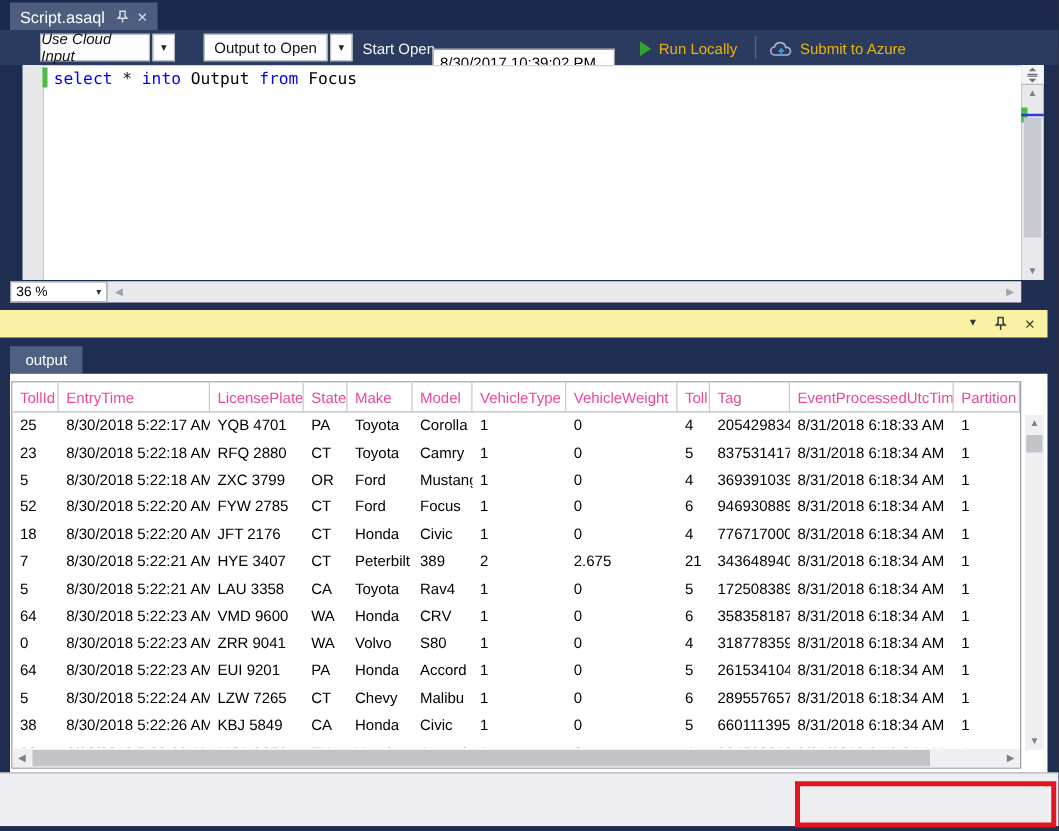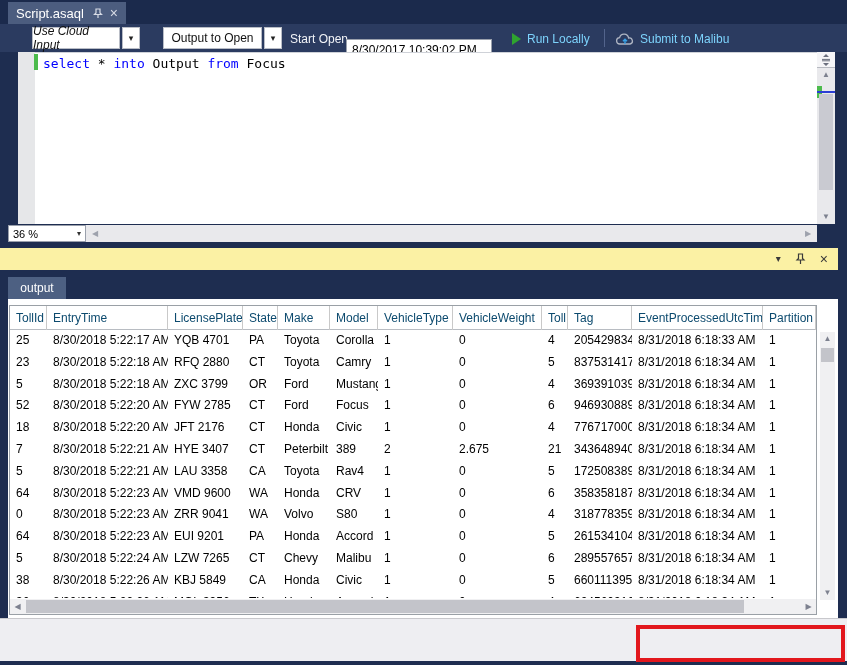--- a/index.html
+++ b/index.html
@@ -17,21 +17,21 @@
 
   
   .toolbar{left:0;top:24px;width:847px;height:28px;background:#2b3b60;}
   .tb-btn{top:3px;height:22px;background:#fff;border:1px solid #b9bdc6;color:#111;
           font-size:12px;display:flex;align-items:center;justify-content:center;cursor:pointer;}
   .tb-arrow{top:3px;height:22px;width:18px;background:#fff;border:1px solid #b9bdc6;
             color:#222;font-size:9px;display:flex;align-items:center;justify-content:center;cursor:pointer;}
   .tb-label{top:8px;color:#f2f4f8;font-size:12px;}
   .tb-input{top:3px;height:22px;background:#fff;border:1px solid #9aa0ac;color:#000;
             font-size:12px;padding:0 5px;font-family:"Liberation Sans",sans-serif;}
-  .tb-link{top:8px;color:#7dd3fc;font-size:12px;display:flex;align-items:center;gap:6px;cursor:pointer;}
+  .tb-link{top:8px;color:#eab308;font-size:12px;display:flex;align-items:center;gap:6px;cursor:pointer;}
   .play-tri{width:0;height:0;border-left:9px solid #2fa42f;border-top:6px solid transparent;
             border-bottom:6px solid transparent;}
   .tb-sep{top:5px;width:1px;height:18px;background:#53648c;}
 
   
   .ed-gutter-dark{left:0;top:52px;width:18px;height:172px;background:#1e2d50;}
   .ed-gutter-light{left:18px;top:52px;width:17px;height:172px;background:#e6e7e9;}
   .ed-white{left:35px;top:52px;width:782px;height:172px;background:#fff;border-top:1px solid #cfd2d8;}
   .change-bar{left:34px;top:54px;width:4px;height:16px;background:#4cbb4c;}
   .code-line{left:43px;top:55px;height:17px;line-height:17px;
@@ -59,21 +59,21 @@
   .res-header .hdr-icons{margin-left:auto;display:flex;align-items:center;gap:14px;color:#3a3a3a;}
   .hdr-ic{font-size:10px;cursor:pointer;line-height:1;}
   .out-tab{left:8px;top:277px;width:58px;height:22px;background:#4d6082;color:#fff;font-size:12px;
            display:flex;align-items:center;justify-content:center;cursor:pointer;}
   .res-white{left:8px;top:299px;width:830px;height:319px;background:#fff;}
 
   
   .tbl-wrap{left:9px;top:305px;width:808px;height:310px;background:#fff;border:1px solid #9aa0a6;overflow:hidden;}
   .tbl-header{position:absolute;left:0;top:0;width:806px;height:24px;background:#fff;
               border-bottom:1px solid #b8bcc2;white-space:nowrap;}
-  .th{display:inline-block;height:24px;line-height:24px;font-size:12px;color:#0c4a6e;
+  .th{display:inline-block;height:24px;line-height:24px;font-size:12px;color:#ec4899;
       padding-left:6px;border-right:1px solid #c9c9c9;overflow:hidden;vertical-align:top;cursor:pointer;}
   .tbl-body{position:absolute;left:0;top:24px;width:806px;height:268px;overflow:hidden;}
   .tr{height:21.8px;line-height:21.8px;white-space:nowrap;}
   .td{display:inline-block;height:21.8px;font-size:12px;color:#000;padding-left:6px;
       overflow:hidden;vertical-align:top;}
   .tbl-hscroll{position:absolute;left:0;top:293px;width:806px;height:15px;background:#f0f0f2;}
   .tbl-hthumb{position:absolute;left:16px;top:1px;width:718px;height:13px;background:#c3c4ca;}
   .hsb-arrow{position:absolute;width:15px;height:15px;color:#7d818f;font-size:8px;line-height:15px;text-align:center;cursor:pointer;}
   .tbl-vscroll{left:820px;top:332px;width:15px;height:268px;background:#f0f0f2;}
   .vsb-arrow{position:absolute;width:15px;height:14px;color:#7d818f;font-size:8px;line-height:14px;text-align:center;cursor:pointer;}
@@ -122,21 +122,21 @@
 
     <div class="abs tb-sep" style="left:604px;"></div>
 
     <div class="abs tb-link" style="left:616px;">
       <span>
         <svg width="18" height="13" viewBox="0 0 18 13">
           <path d="M4 11a3.2 3.2 0 01-.4-6.4A4.6 4.6 0 0112.6 5 3 3 0 0114 11H4z" fill="none" stroke="#aeb4c2" stroke-width="1.3"></path>
           <path d="M9 11V6.5M7 8.3L9 6.3l2 2" stroke="#3aa3e8" stroke-width="1.4" fill="none"></path>
         </svg>
       </span>
-      <span>Submit to Malibu</span>
+      <span>Submit to Azure</span>
     </div>
   </div>
 
   <div class="abs ed-gutter-dark"></div>
   <div class="abs ed-gutter-light"></div>
   <div class="abs ed-white"></div>
   <div class="abs change-bar"></div>
   <div class="abs code-line"><span class="kw">select</span><span> * </span><span class="kw">into</span><span> Output </span><span class="kw">from</span><span> Focus</span></div>
 
   <div class="abs ed-sb">

